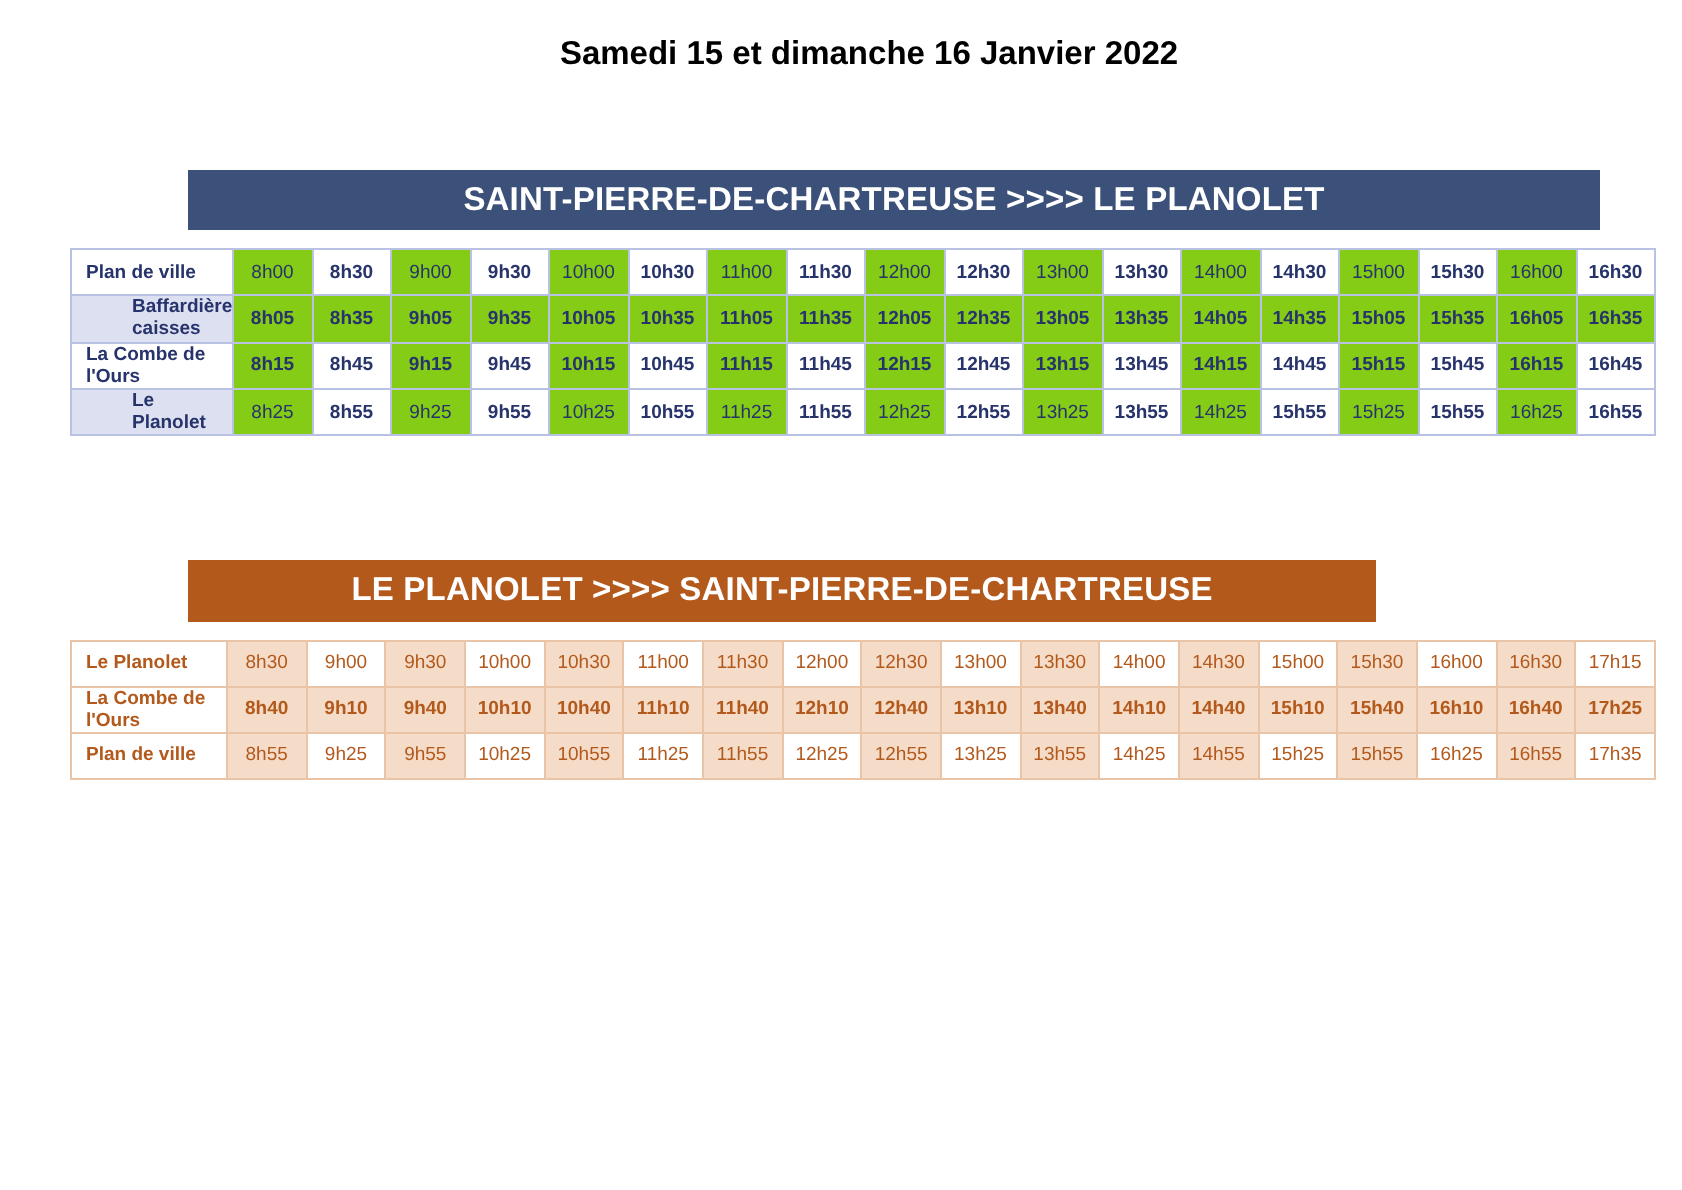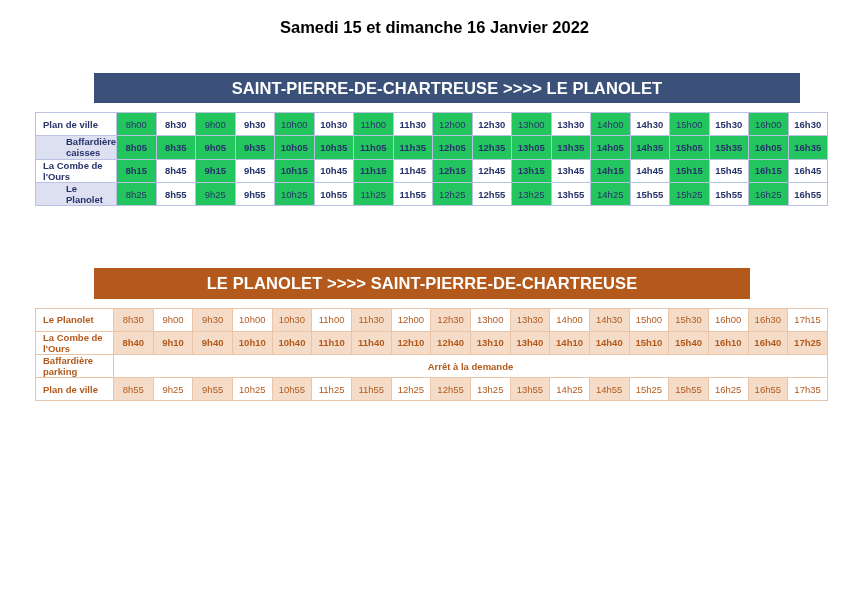--- a/index.html
+++ b/index.html
@@ -22,34 +22,34 @@
   }
   .subtitle{
     text-align:center;
     font-size:16.5px;
     font-weight:bold;
     margin-top:18px;
     padding-left:28px;
   }
 
   .block{ margin:0 auto; }
-  .block1{ width:795px; margin-top:36px; margin-left:35px;}
+  .block1{ width:795px; margin-top:48px; margin-left:35px;}
   .block2{ width:795px; margin-top:62px; margin-left:35px;}
 
   .banner{
     color:#ffffff;
     font-size:16.5px;
     font-weight:bold;
     text-align:center;
     padding:6px 0 6px 0;
     letter-spacing:0.1px;
     line-height:1.1;
   }
   .banner-blue{ background:#3b5179; margin-left:59px; width:706px;}
-  .banner-orange{ background:#b3591c; margin-left:59px; width:656px;}
+  .banner-orange{ background:#b3591c; margin-left:59px; width:594px;}
 
   table{
     border-collapse:collapse;
     table-layout:fixed;
     margin-top:9px;
   }
   td{
     font-size:9.5px;
     text-align:center;
     vertical-align:middle;
@@ -67,21 +67,21 @@
     padding-left:7px;
     font-size:9.5px;
     font-weight:bold;
     line-height:1.18;
     white-space:normal;
     color:#27336b;
     background:#ffffff;
   }
   .t1 .rowhead.sh{ background:#dce0f0;padding-left:30px; }
   .t1 .cell{ background:#ffffff; }
-  .t1 .cell.sh{ background:#22c55e; }
+  .t1 .cell.sh{ background:#84cc16; }
   .t1 .b{ font-weight:bold; }
 
   
   .t2{ width:793px; border:1px solid #d9a57c; }
   .t2 td{ border:1px solid #eac4a6; color:#b3591c; }
   .t2 .rowhead{
     width:70px;
     text-align:left;
     padding-left:7px;
     font-size:9.5px;
@@ -241,24 +241,20 @@
             <td class="cell sh b">13h40</td>
             <td class="cell sh b">14h10</td>
             <td class="cell sh b">14h40</td>
             <td class="cell sh b">15h10</td>
             <td class="cell sh b">15h40</td>
             <td class="cell sh b">16h10</td>
             <td class="cell sh b">16h40</td>
             <td class="cell sh b">17h25</td>
           </tr>
           <tr>
-            <td class="rowhead">Baffardière parking</td>
-            <td class="ondemand" colspan="18">Arrêt à la demande</td>
-          </tr>
-          <tr>
             <td class="rowhead">Plan de ville</td>
             <td class="cell sh">8h55</td>
             <td class="cell">9h25</td>
             <td class="cell sh">9h55</td>
             <td class="cell">10h25</td>
             <td class="cell sh">10h55</td>
             <td class="cell">11h25</td>
             <td class="cell sh">11h55</td>
             <td class="cell">12h25</td>
             <td class="cell sh">12h55</td>

